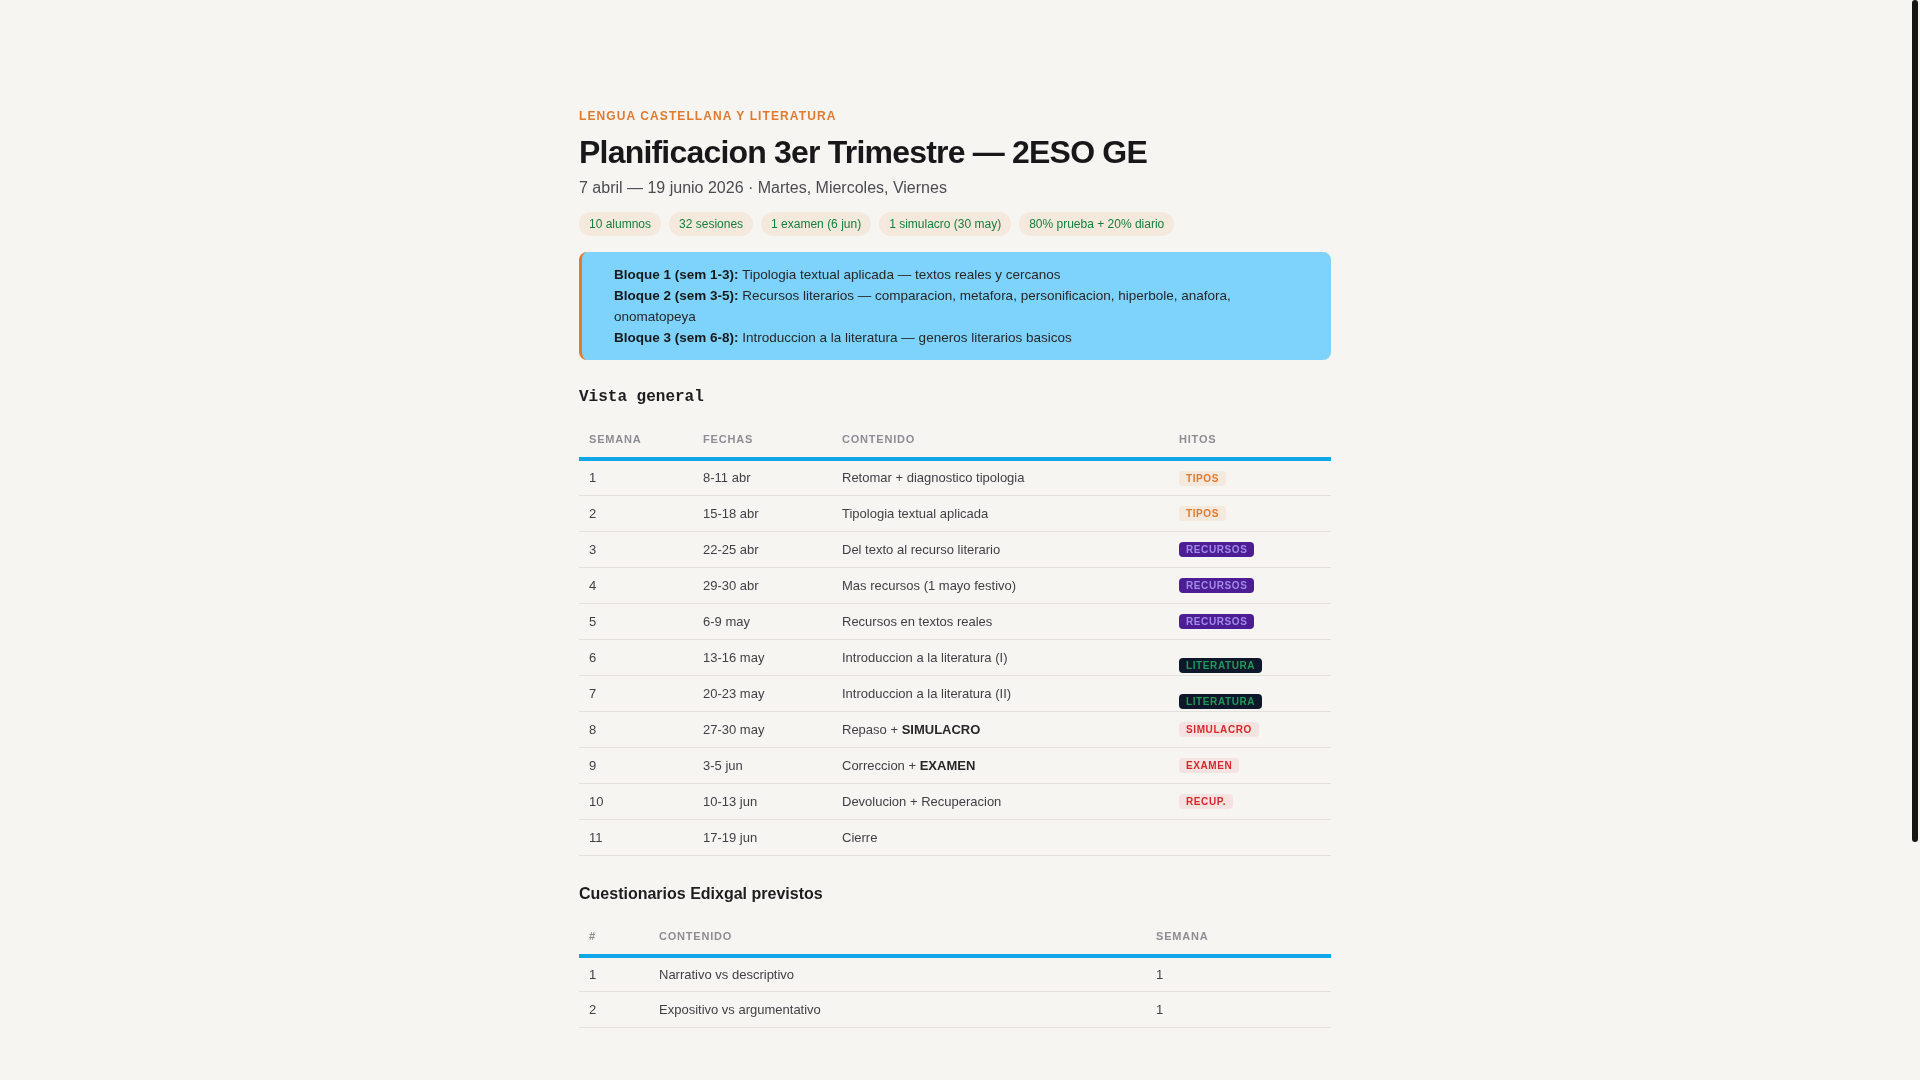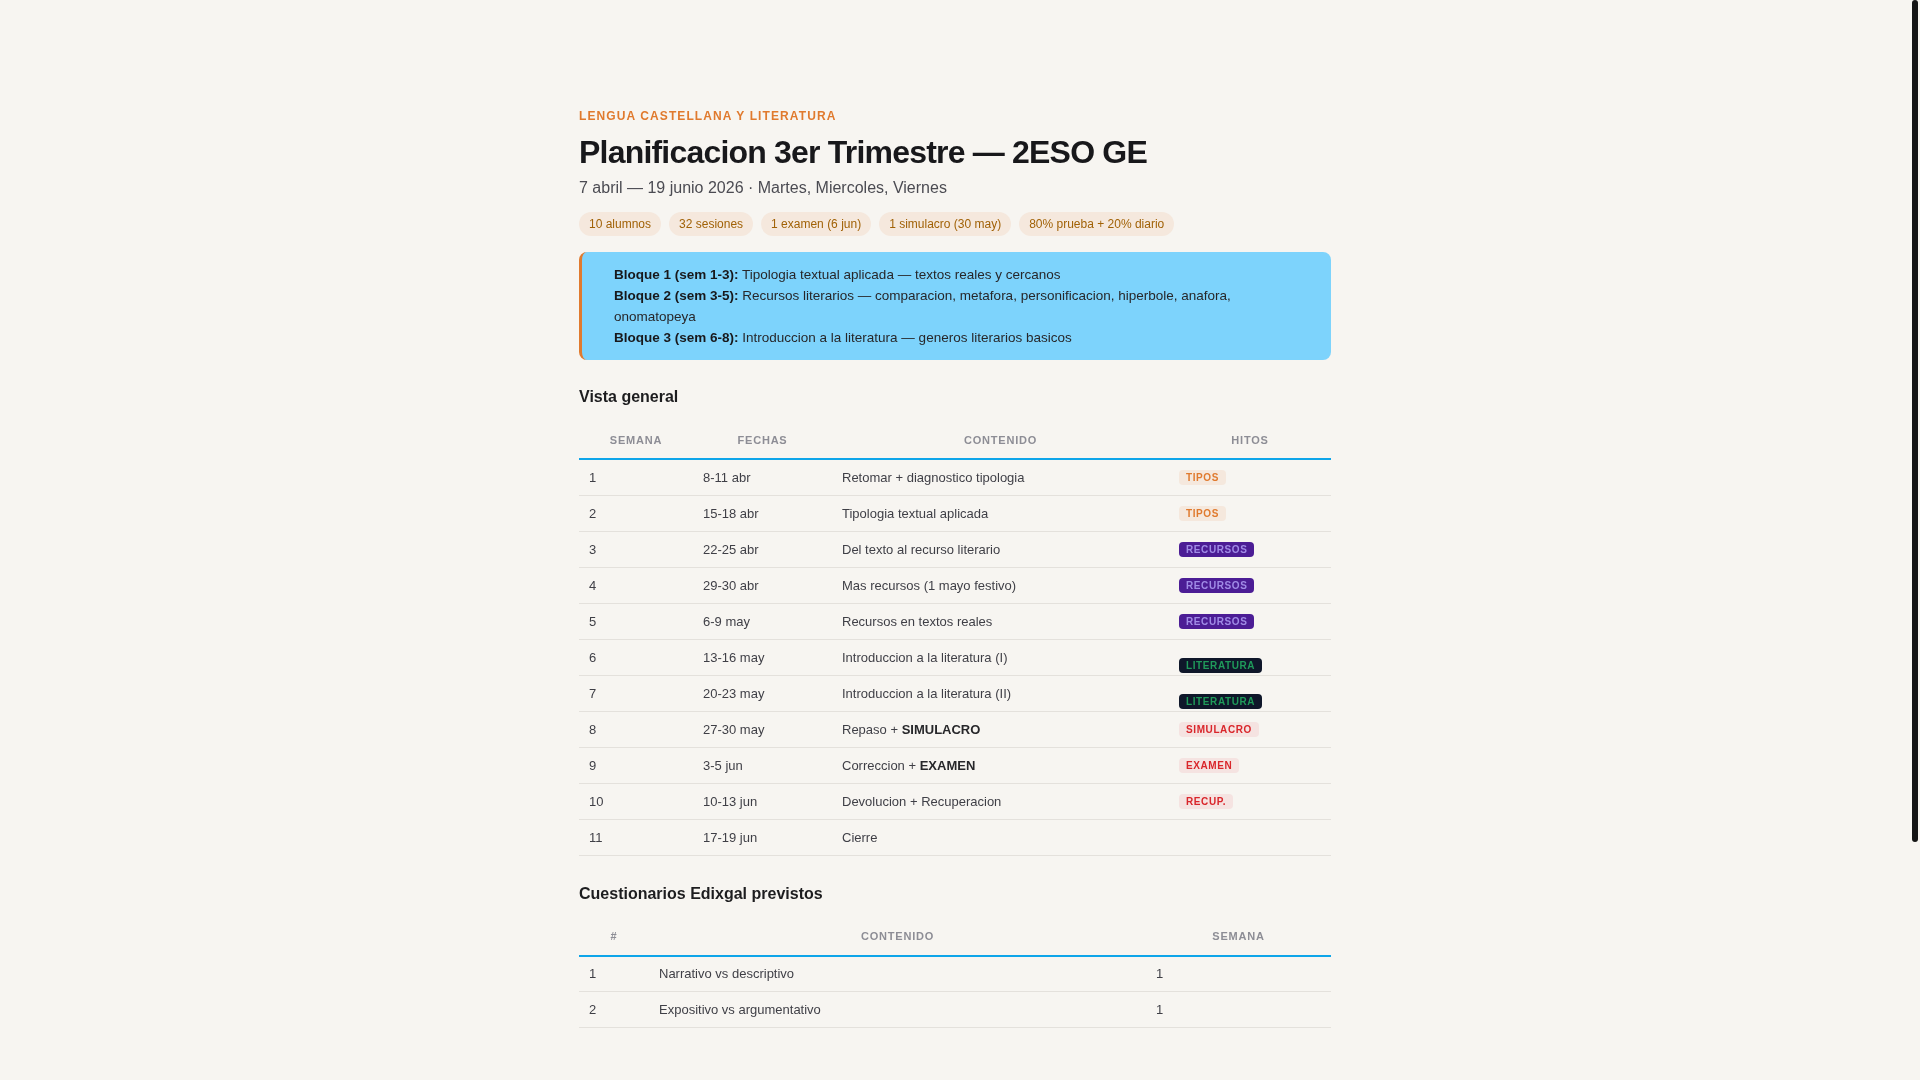--- a/index.html
+++ b/index.html
@@ -34,21 +34,21 @@
   }
   .subtitle {
     margin-top: 8px;
     font-size: 16px;
     color: #4b4b52;
     line-height: 20px;
   }
   .pills { margin-top: 14px; display: flex; gap: 8px; }
   .pill {
     background: #f5e8dd;
-    color: #a16207;
+    color: #15803d;
     font-size: 12px;
     padding: 0 10px;
     height: 24px;
     line-height: 24px;
     border-radius: 12px;
     white-space: nowrap;
   }
   .section-title {
     font-size: 16px;
     font-weight: 700;
@@ -60,32 +60,32 @@
     margin-top: 16px;
     background: #7dd3fc;
     border-left: 3px solid #e07a2e;
     border-radius: 8px;
     padding: 12px 16px 12px 32px;
     font-size: 13.5px;
     line-height: 21px;
     color: #27272a;
   }
   .callout b { font-weight: 700; color: #18181b; }
-  .s2 { margin-top: 27px; }
+  .s2 { margin-top: 27px; font-family: Liberation Mono, monospace; }
   table { width: 100%; border-collapse: collapse; margin-top: 14px; }
   th {
-    text-align: center;
+    text-align: left;
     font-size: 11px;
     font-weight: 700;
     letter-spacing: 0.8px;
     color: #8d8d95;
     text-transform: uppercase;
     padding: 0 10px;
     height: 38px;
-    border-bottom: 2px solid #0ea5e9;
+    border-bottom: 4px solid #0ea5e9;
   }
   td {
     font-size: 13px;
     color: #3f3f46;
     padding: 0 10px;
     height: 36px;
     border-bottom: 1px solid #e4e1dc;
   }
   td b { color: #27272a; font-weight: 700; }
   .badge {

